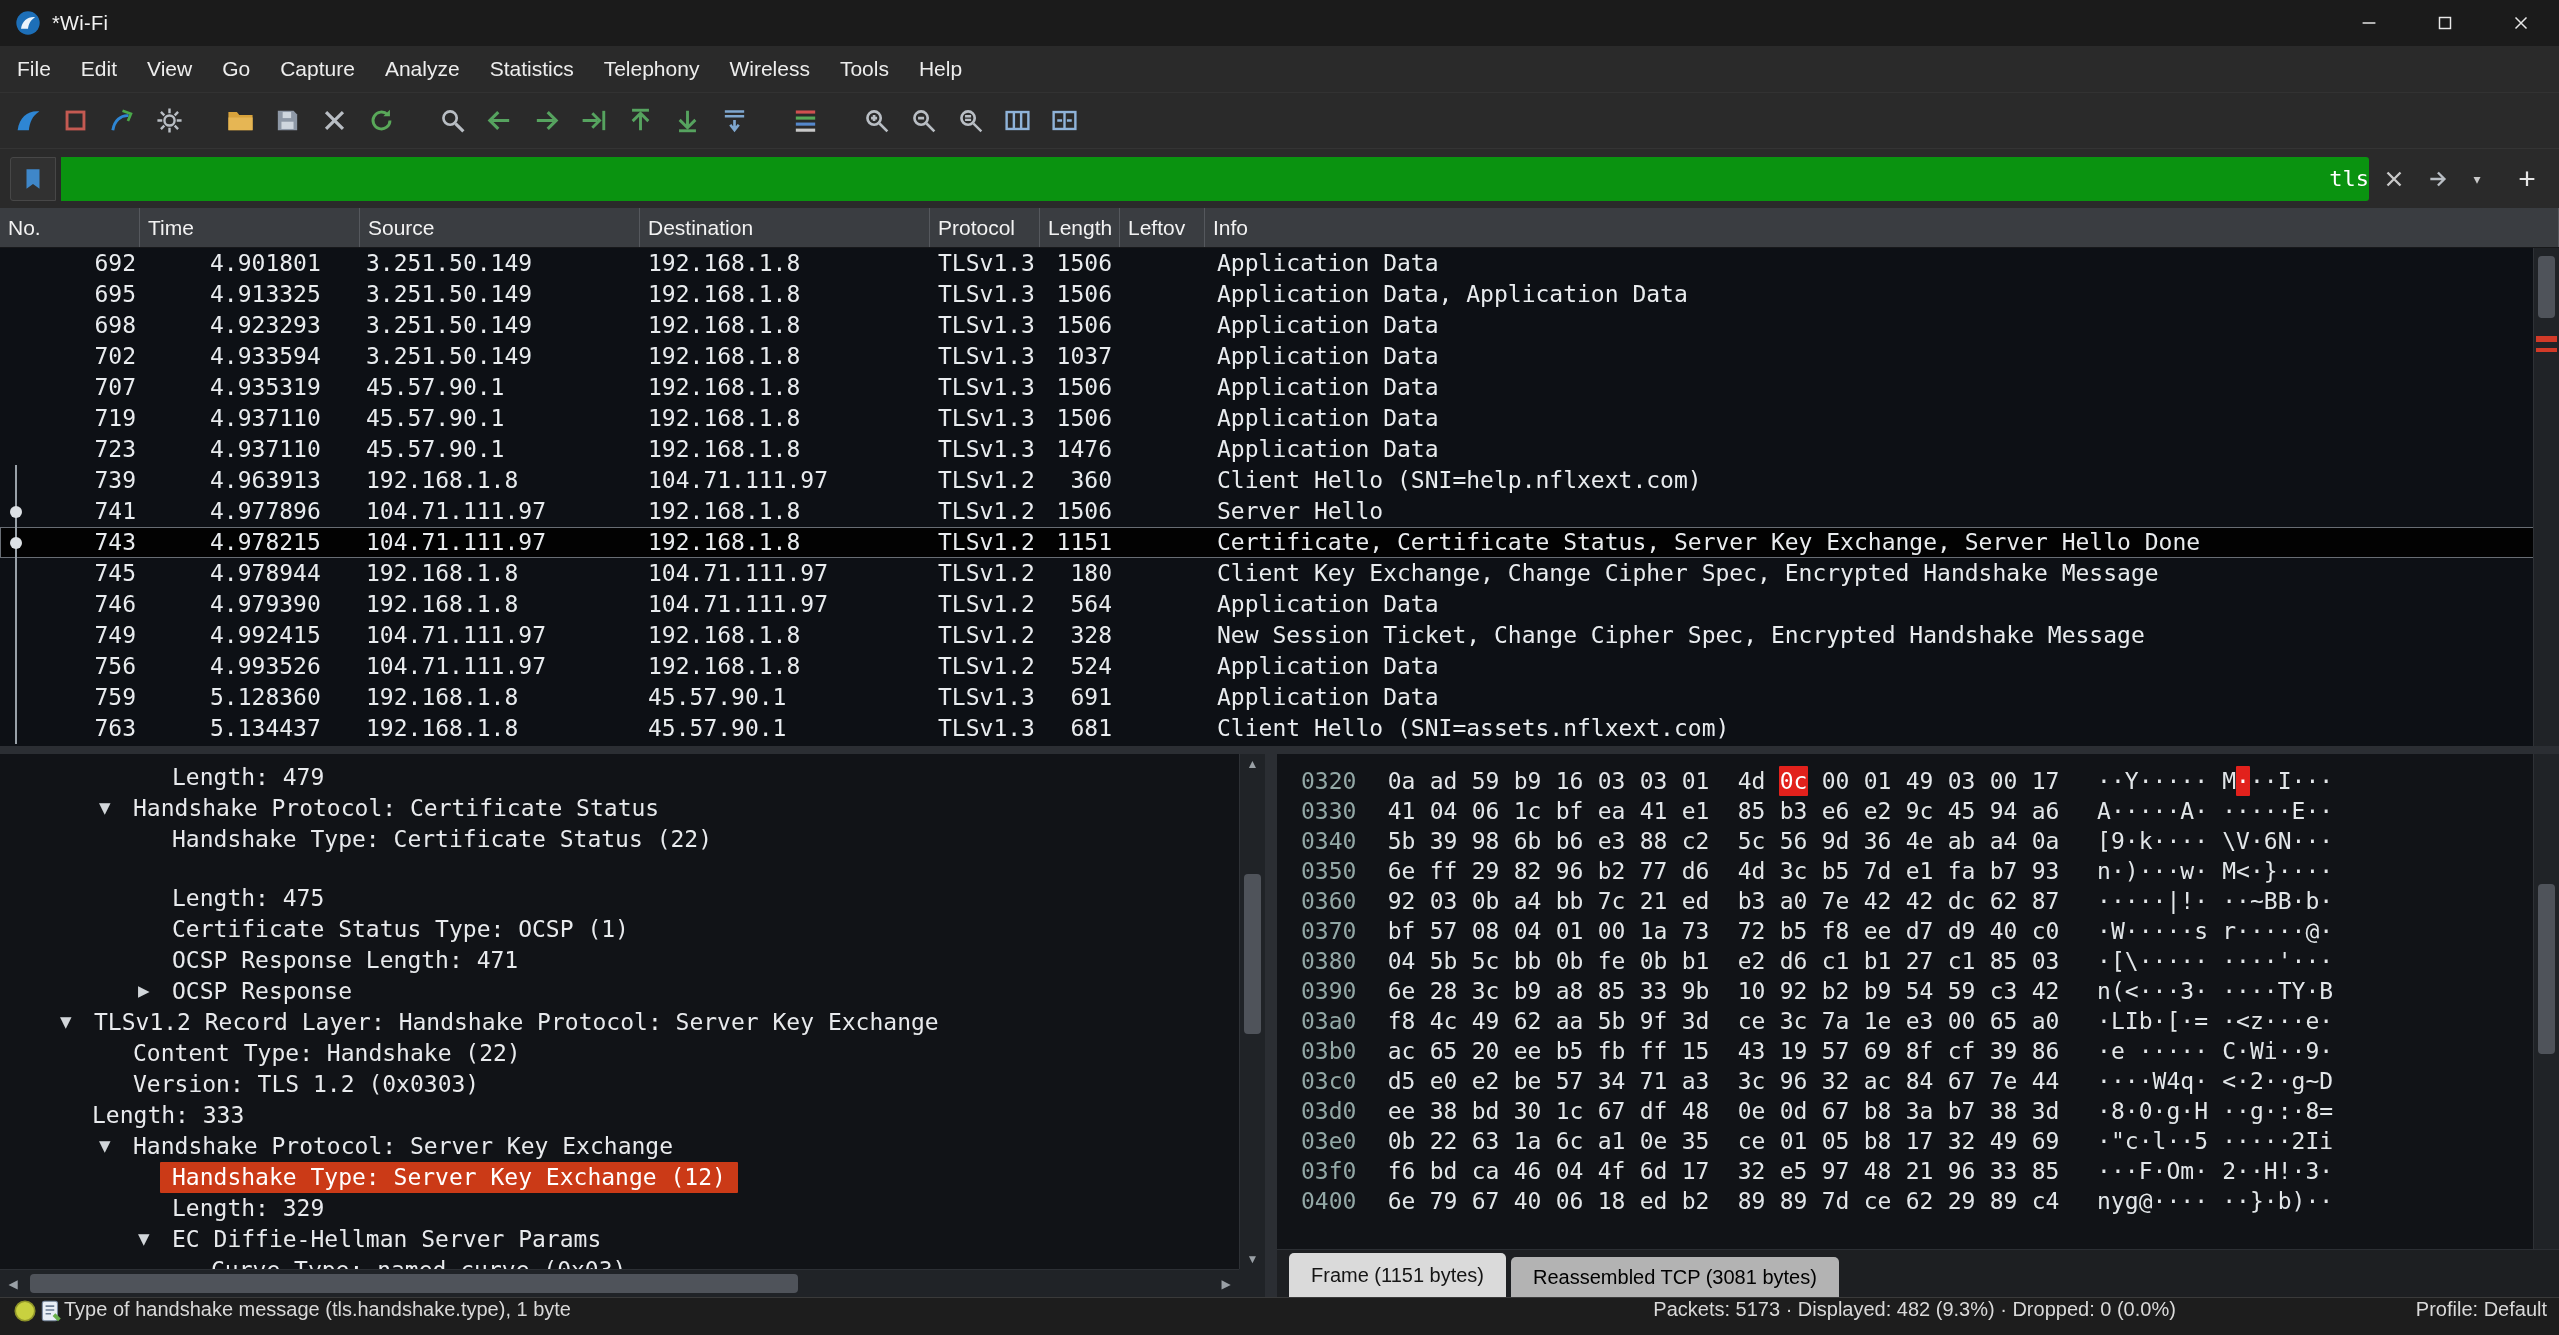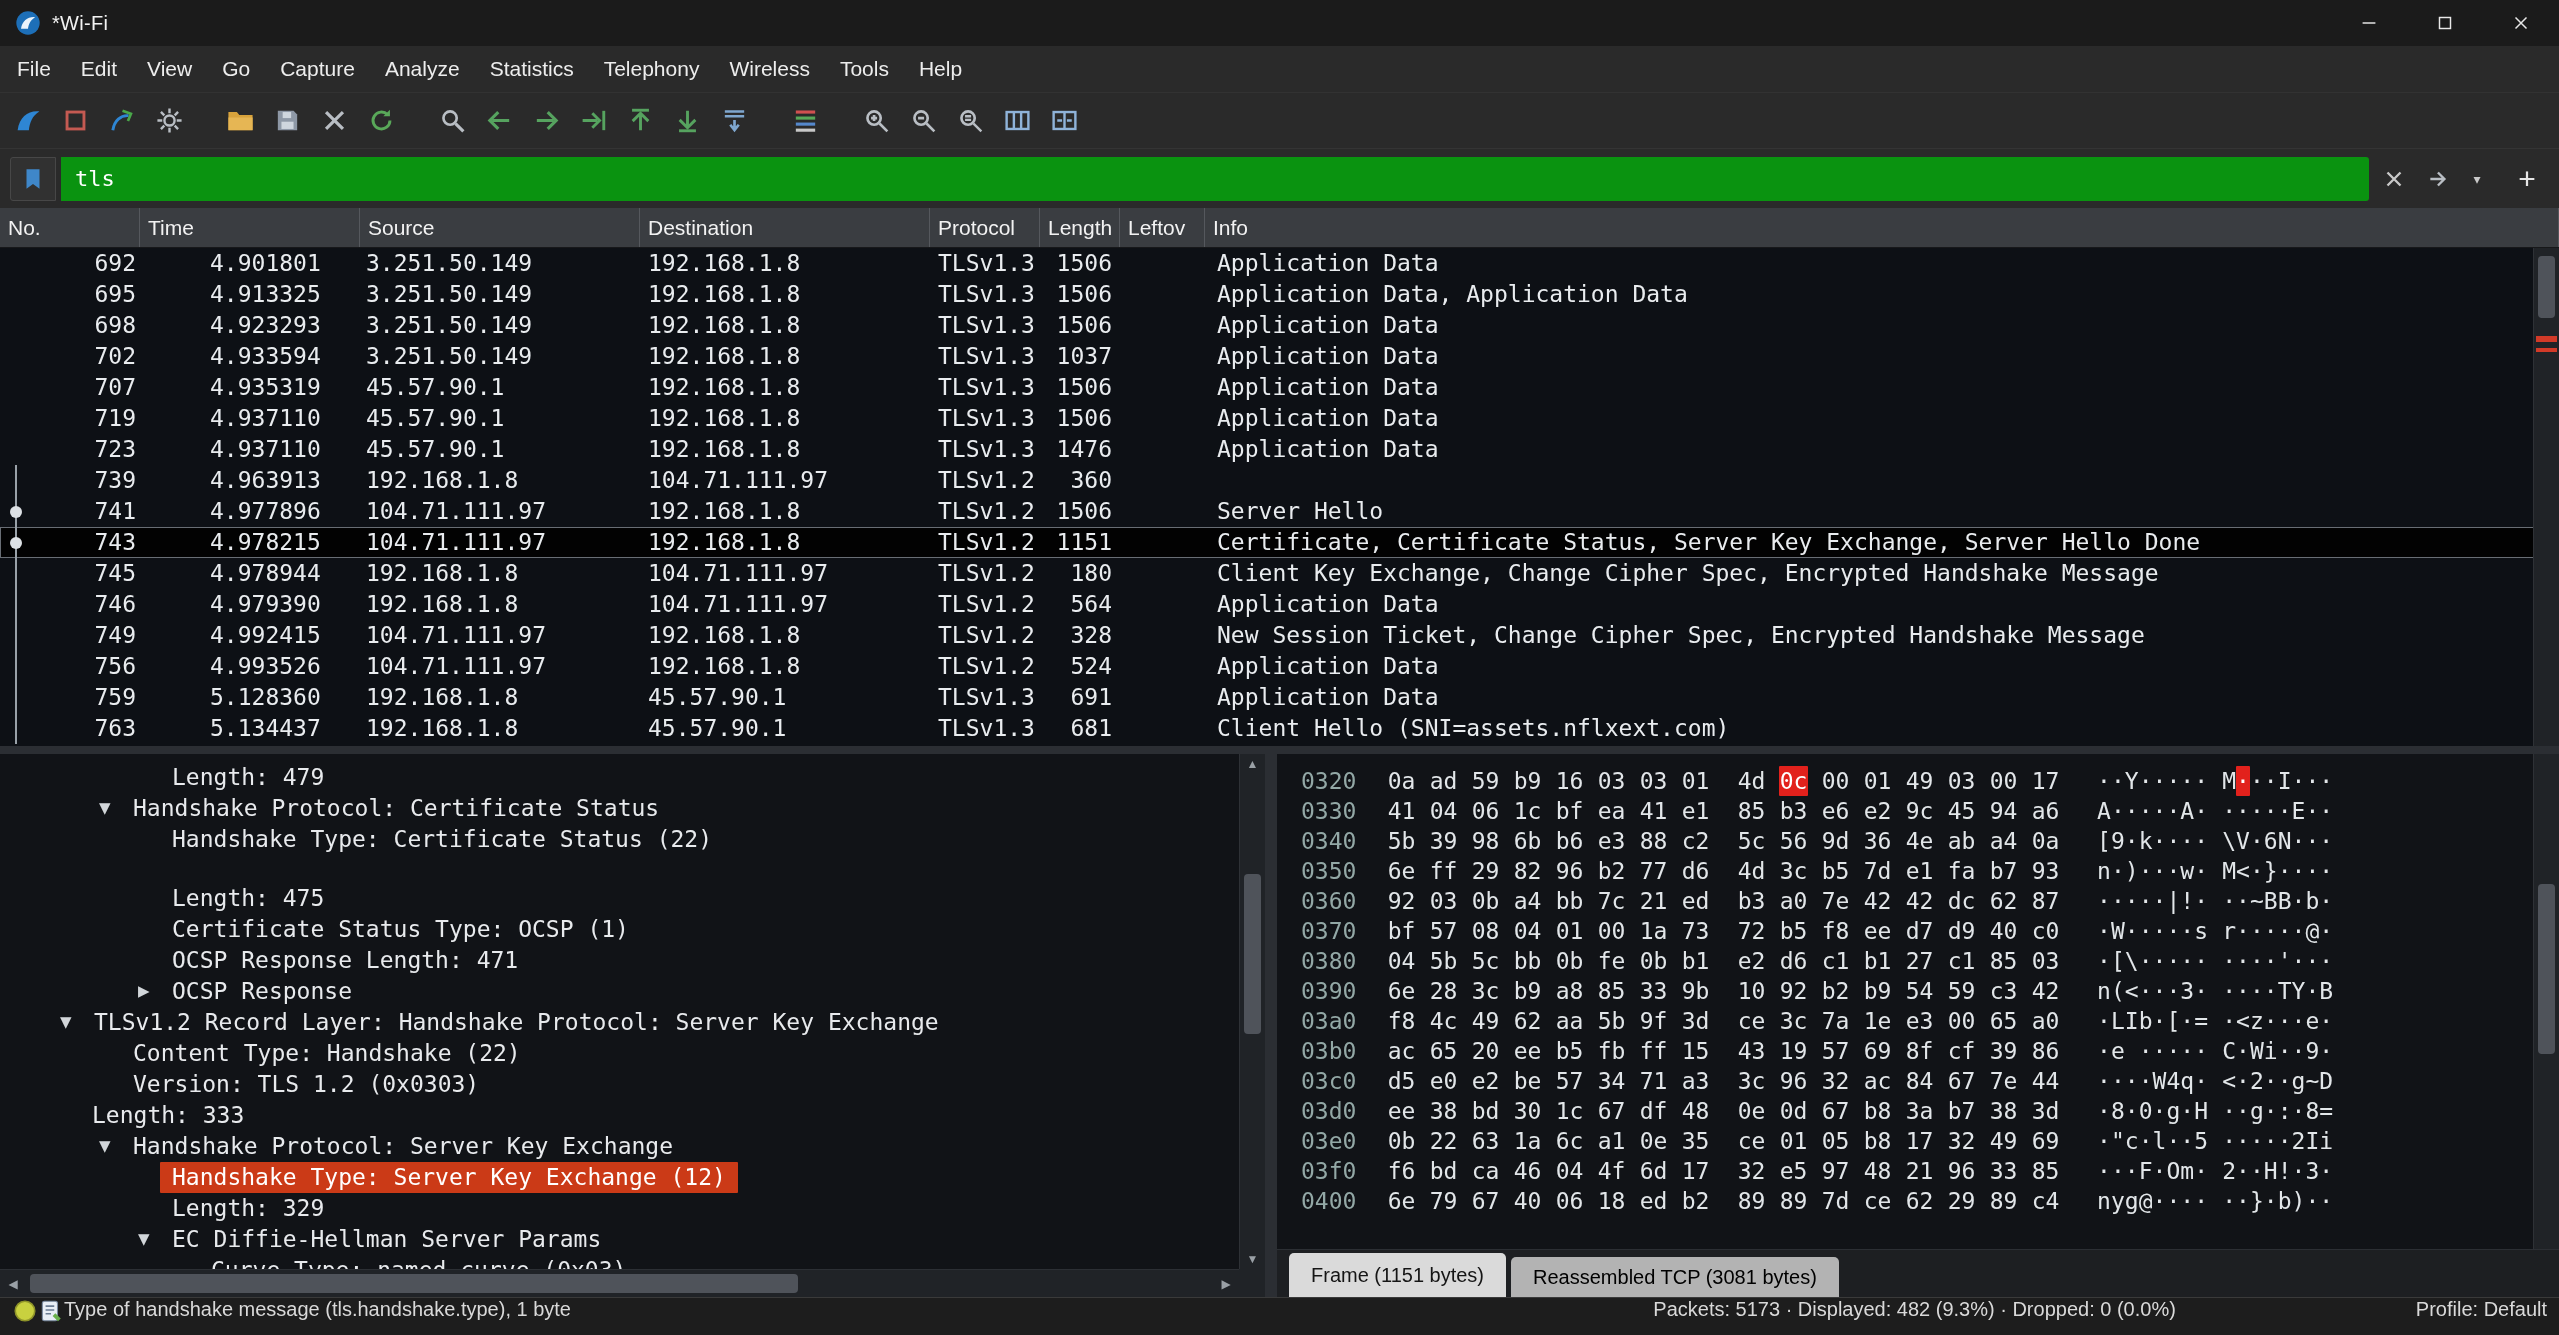--- a/index.html
+++ b/index.html
@@ -274,21 +274,21 @@
         </svg>
       </div>
     </div>
 
   <div class="filterbar">
     <div class="filter-bookmark">
       <svg viewBox="0 0 24 24">
           <path d="M6 3h12v18l-6-4.5L6 21Z" fill="#3f87c9"></path>
         </svg>
     </div>
-    <div class="filter-input" id="filter-input" style="background: rgb(10, 147, 16);">
+    <div class="filter-input" id="filter-input" style="background: rgb(10, 147, 16); justify-content: flex-end;">
       <span>tls</span>
     </div>
     <div class="filter-icon-btn">
       <svg viewBox="0 0 24 24">
           <path d="M6 6l12 12M18 6L6 18" stroke="#c9c9c9" stroke-width="2.2"></path>
         </svg>
     </div>
     <div class="filter-icon-btn">
       <svg viewBox="0 0 24 24">
           <path d="M4 12h12M11 6l6 6-6 6" fill="none" stroke="#b9bec4" stroke-width="2.2"></path>
@@ -382,20 +382,21 @@
           <div class="pc pc7">Application Data</div>
         </div>
         <div class="pkt-row">
           <div class="pc pc0 m-line">739</div>
           <div class="pc pc1">4.963913</div>
           <div class="pc pc2">192.168.1.8</div>
           <div class="pc pc3">104.71.111.97</div>
           <div class="pc pc4">TLSv1.2</div>
           <div class="pc pc5">360</div>
           <div class="pc pc6"></div>
+          <div class="pc pc7">Client Hello (SNI=help.nflxext.com)</div>
         </div>
         <div class="pkt-row">
           <div class="pc pc0 m-dot">741</div>
           <div class="pc pc1">4.977896</div>
           <div class="pc pc2">104.71.111.97</div>
           <div class="pc pc3">192.168.1.8</div>
           <div class="pc pc4">TLSv1.2</div>
           <div class="pc pc5">1506</div>
           <div class="pc pc6"></div>
           <div class="pc pc7">Server Hello</div>

